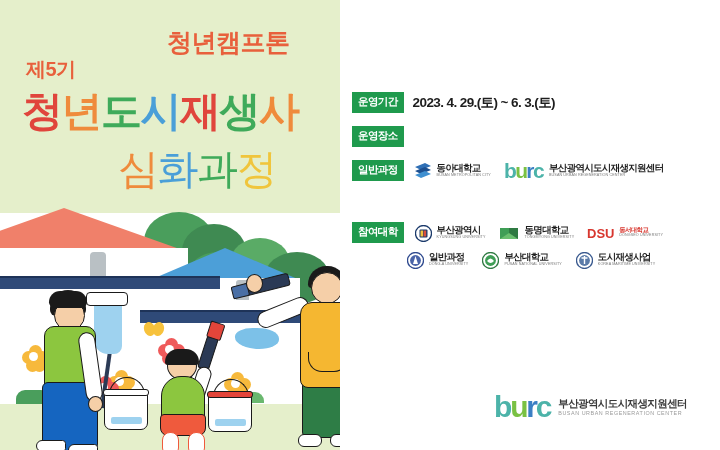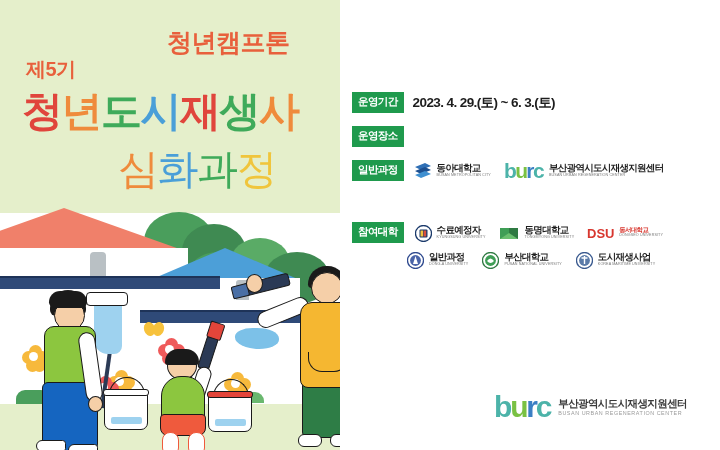--- a/index.html
+++ b/index.html
@@ -614,21 +614,21 @@
         <span class="logo">
           <span class="logo-mark">
             <svg width="17" height="17" viewBox="0 0 17 17">
               <circle cx="8.5" cy="8.5" r="8" fill="#ffffff" stroke="#1b3a6b" stroke-width="1.3"></circle>
               <rect x="4.5" y="4.5" width="8" height="8" rx="1" fill="#1b3a6b"></rect>
               <rect x="5.5" y="5.5" width="2.6" height="6" fill="#f2c23c"></rect>
               <rect x="8.6" y="5.5" width="2.6" height="6" fill="#d94f3d"></rect>
             </svg>
           </span>
           <span class="logo-txt">
-            <span class="logo-ko">수료예정자</span>
+            <span class="logo-ko">부산광역시</span>
             <span class="logo-en">KYUNGSUNG UNIVERSITY</span>
           </span>
         </span>
 
         <span class="logo">
           <span class="logo-mark" style="width:22px;">
             <svg width="22" height="17" viewBox="0 0 22 17">
               <path d="M1 14 L1 3 L10 3 L10 14 Z" fill="#3f9e56"></path>
               <path d="M10 3 L19 3 L19 14 L10 14 Z" fill="#2f7a42"></path>
               <path d="M1 14 L10 8 L19 14 Z" fill="#6abf6f"></path>

